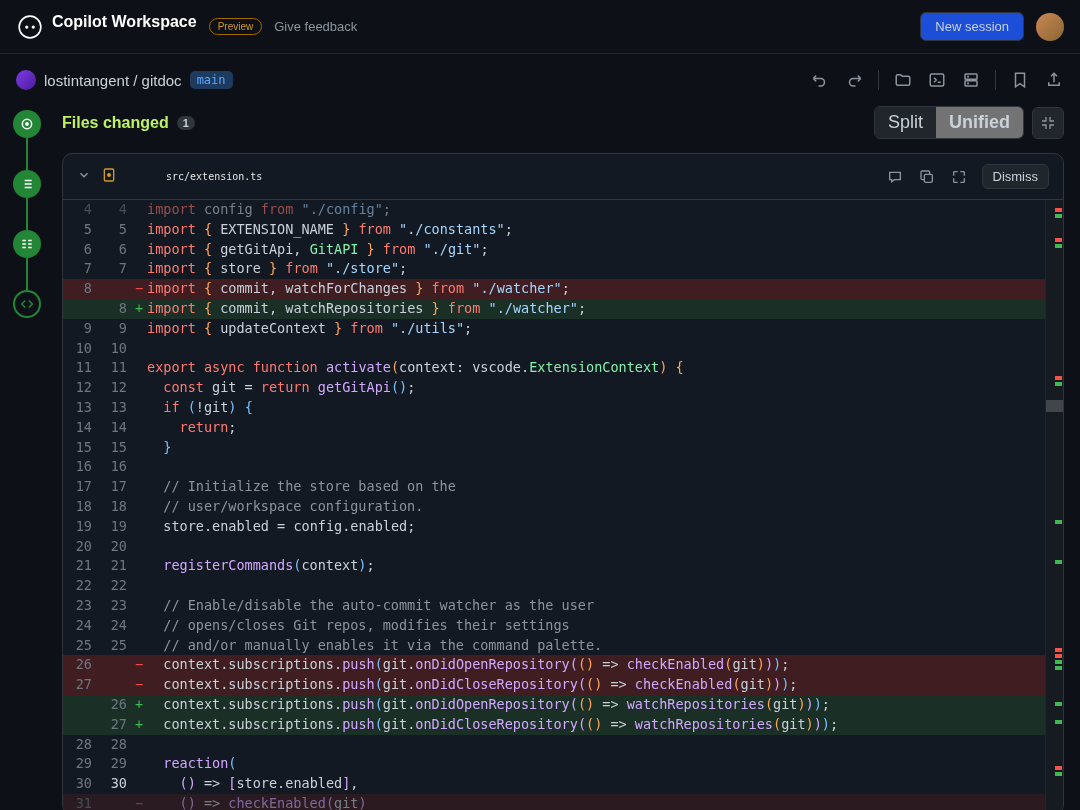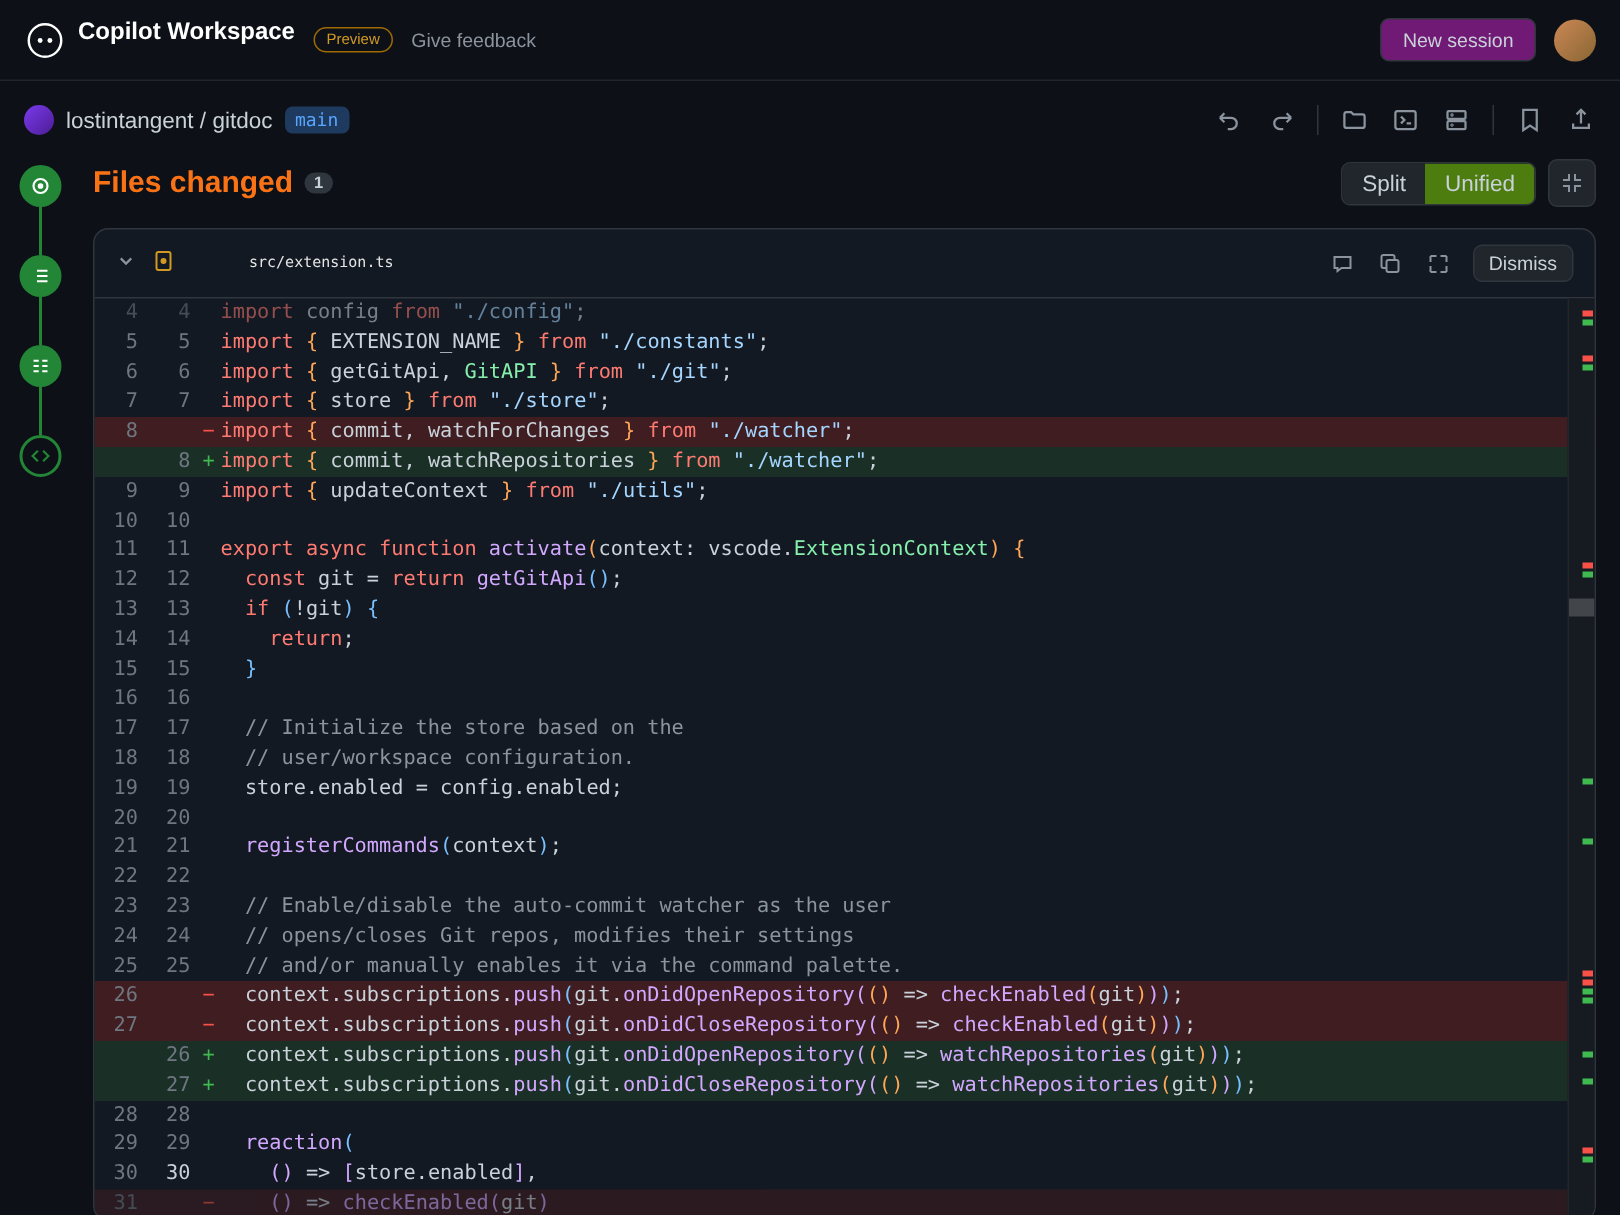--- a/index.html
+++ b/index.html
@@ -25,21 +25,21 @@
 .badge-preview {
   border: 1px solid #9e6a03;
   color: #d29922;
   font-size: 10px;
   padding: 2px 8px;
   border-radius: 20px;
 }
 .feedback-link { color: #8b949e; font-size: 13px; }
 .spacer { flex: 1; }
 .btn-new {
-  background: #701a75;
+  background: #1d4ed8;
   color: #c9d1d9;
   border: 1px solid #30363d;
   padding: 6px 14px;
   border-radius: 6px;
   font-size: 13px;
   font-weight: 500;
 }
 .avatar { width: 28px; height: 28px; border-radius: 50%; background: linear-gradient(135deg, #cc8855, #886633); }
 
 .subheader {
@@ -99,32 +99,32 @@
 .content {
   flex: 1;
   padding: 0 16px 0 8px;
 }
 .files-header {
   display: flex;
   align-items: center;
   gap: 8px;
   margin-bottom: 14px;
 }
-.files-title { font-size: 20px; font-weight: 600; color: #f97316; }
+.files-title { font-size: 16px; font-weight: 600; color: #bef264; }
 .count-badge {
   background: #30363d;
   color: #c9d1d9;
   font-size: 11px;
   font-weight: 600;
   padding: 1px 6px;
   border-radius: 10px;
 }
 .view-toggle { display: flex; border: 1px solid #30363d; border-radius: 6px; overflow: hidden; }
-.view-btn { padding: 5px 13px; font-size: 15px; color: #c9d1d9; background: #21262d; }
-.view-btn.active { background: #4d7c0f; font-weight: 400; }
+.view-btn { padding: 5px 13px; font-size: 18px; color: #c9d1d9; background: #21262d; }
+.view-btn.active { background: #737373; font-weight: 700; }
 .collapse-btn {
   width: 32px; height: 32px;
   background: #21262d;
   border: 1px solid #30363d;
   border-radius: 6px;
   display: flex; align-items: center; justify-content: center;
   color: #8b949e;
 }
 
 .diff-panel {

